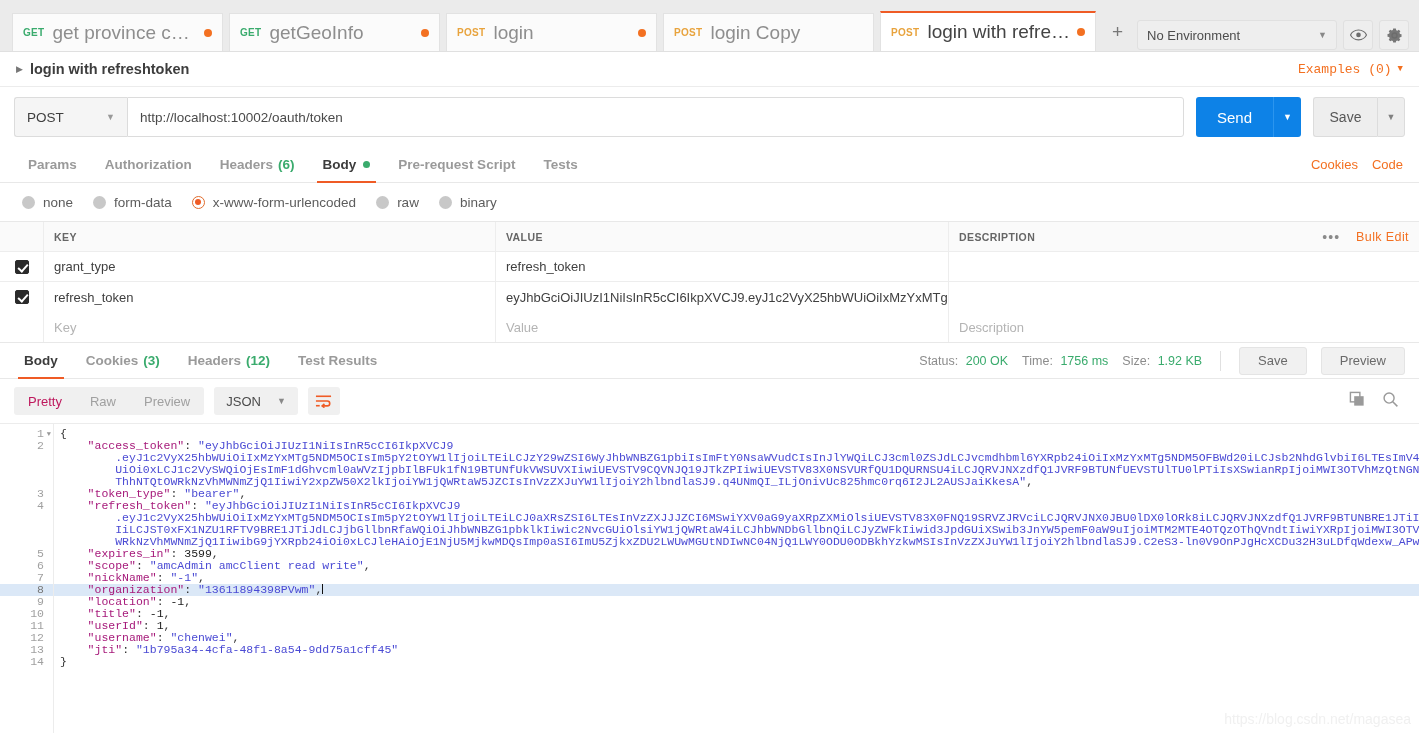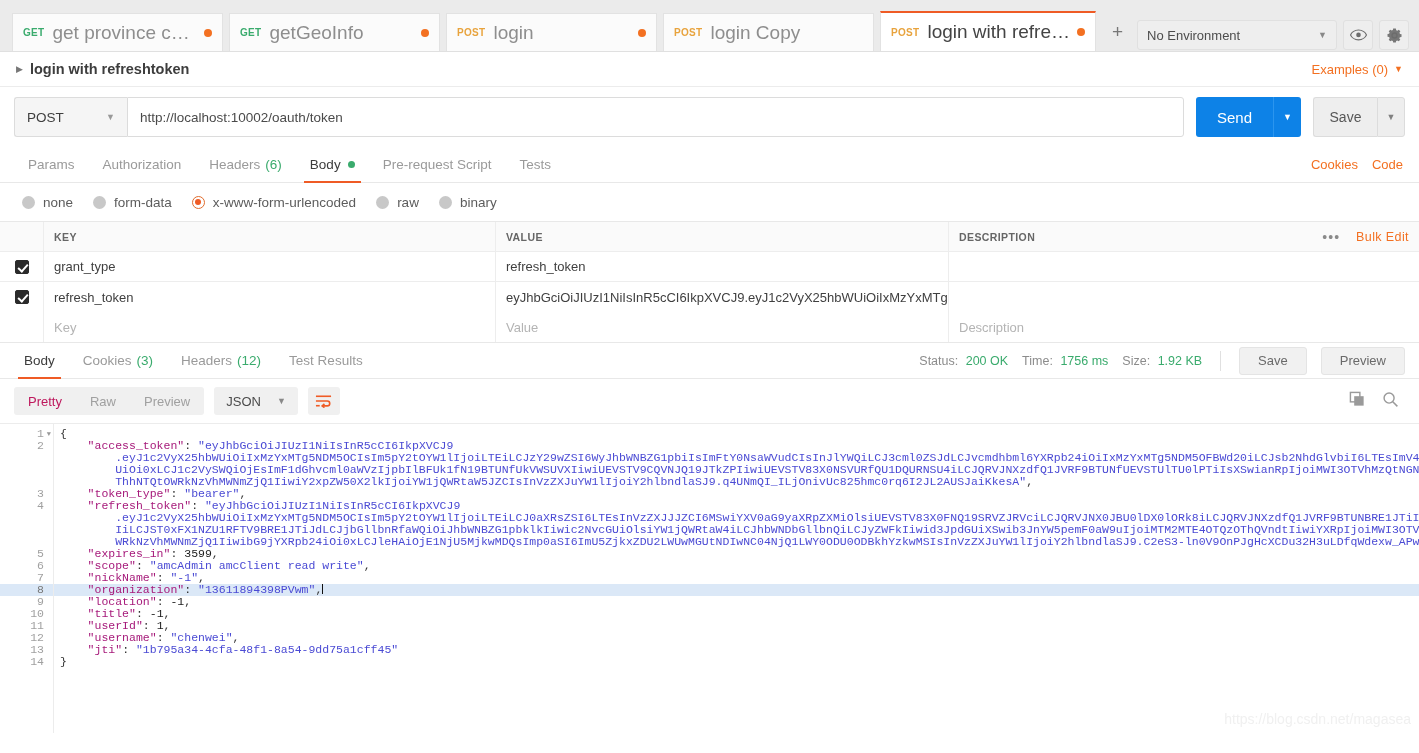--- a/index.html
+++ b/index.html
@@ -129,20 +129,21 @@
     color: #3d3d3d;
   }
   .examples {
     margin-left: auto;
     color: #f37021;
     font-size: 13px;
     cursor: pointer;
     display: flex;
     align-items: center;
     gap: 6px;
+    font-family: Liberation Mono, monospace;
   }
   .examples .caret { font-size: 9px; }
 
   
   .url-row {
     height: 60px;
     display: flex;
     align-items: center;
     padding: 0 14px;
     gap: 0;
@@ -225,20 +226,21 @@
     border-bottom: 1px solid #e8e8e8;
     position: relative;
   }
   .rtab {
     display: flex; align-items: center;
     padding: 0 14px;
     font-size: 13.5px;
     color: #9a9a9a;
     cursor: pointer;
     position: relative;
+    font-weight: bold;
   }
   .rtab.active { color: #3c3c3c; }
   .rtab.active::after {
     content: "";
     position: absolute;
     left: 8px; right: 8px; bottom: -1px;
     height: 2px;
     background: #ef5b25;
   }
   .count { color: #3aab6d; margin-left: 5px; }

